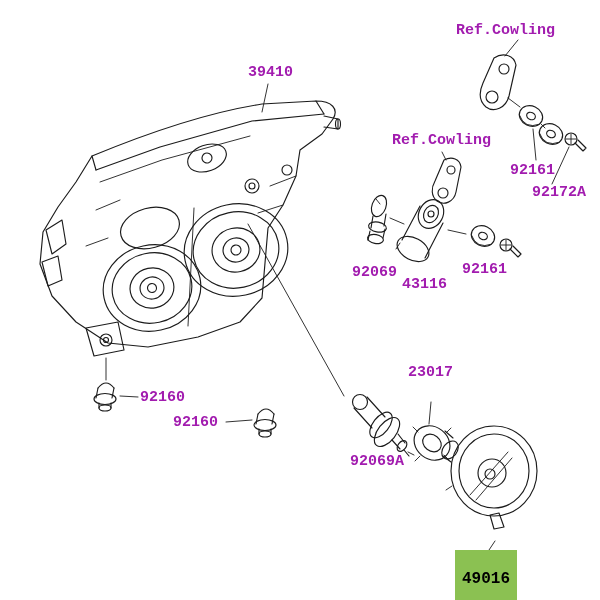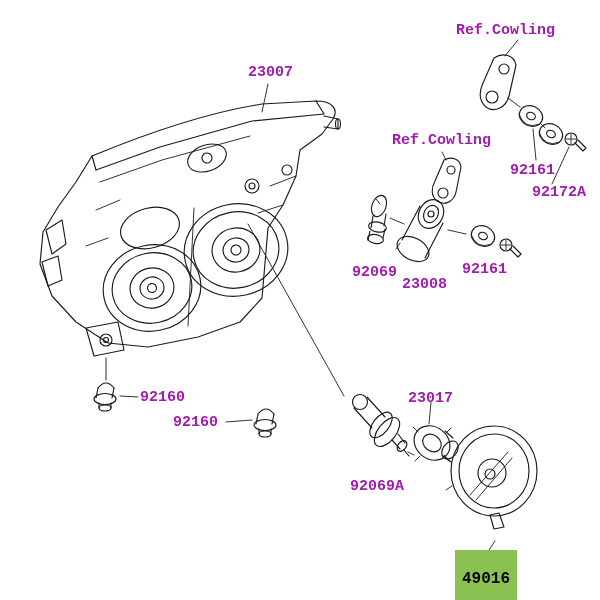--- a/index.html
+++ b/index.html
@@ -198,37 +198,37 @@
       <path d="M 120,396 L 138,397"></path>
       <path d="M 252,420 L 226,422"></path>
       <path d="M 431,402 L 429,424"></path>
       <path d="M 408,452 L 414,455"></path>
       <path d="M 495,541 L 489,550"></path>
     </g>
   </svg>
 
   <div class="label" style="left:456px;top:22px">Ref.Cowling</div>
 
-  <div class="label part" style="left:248px;top:64px">23007</div>
+  <div class="label part" style="left:248px;top:64px">39410</div>
 
   <div class="label" style="left:392px;top:132px">Ref.Cowling</div>
 
   <div class="label part" style="left:510px;top:162px">92161</div>
 
   <div class="label part" style="left:532px;top:184px">92172A</div>
 
   <div class="label part" style="left:352px;top:264px">92069</div>
 
   <div class="label part" style="left:462px;top:261px">92161</div>
 
-  <div class="label part" style="left:402px;top:276px">23008</div>
-
-  <div class="label part" style="left:408px;top:390px">23017</div>
+  <div class="label part" style="left:402px;top:276px">43116</div>
+
+  <div class="label part" style="left:408px;top:364px">23017</div>
 
   <div class="label part" style="left:140px;top:389px">92160</div>
 
   <div class="label part" style="left:173px;top:414px">92160</div>
 
-  <div class="label part" style="left:350px;top:478px">92069A</div>
+  <div class="label part" style="left:350px;top:453px">92069A</div>
 
   <div class="highlight-label" style="left: 455px; top: 550px; background-color: rgb(139, 193, 82);">49016</div>
 
 </div>
 
 </body></html>

